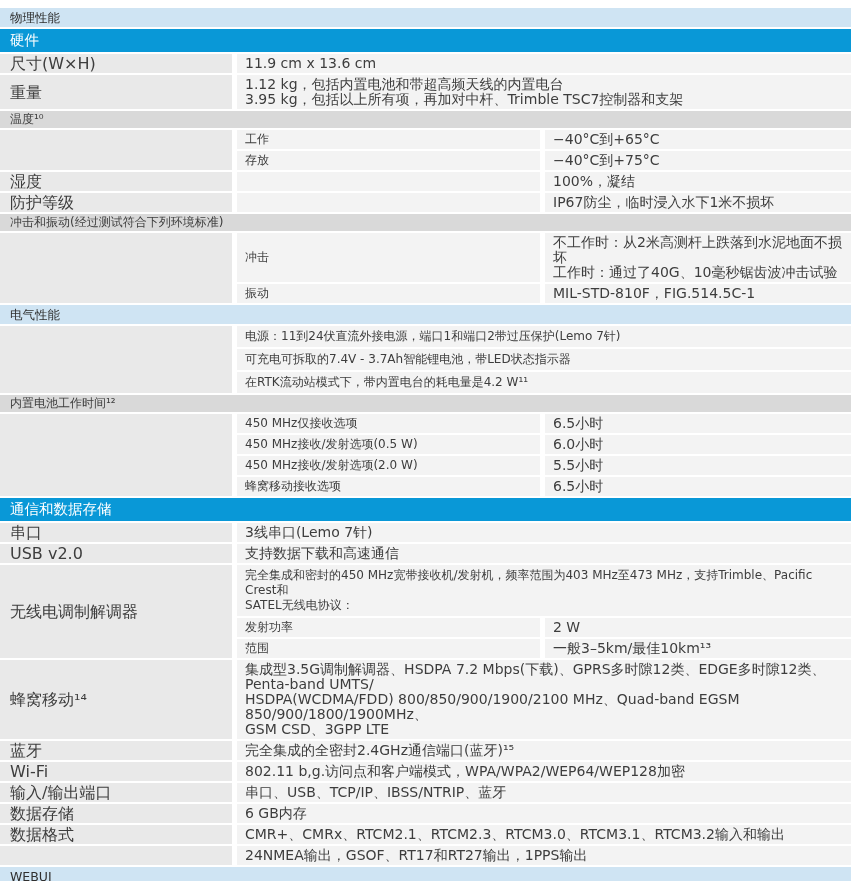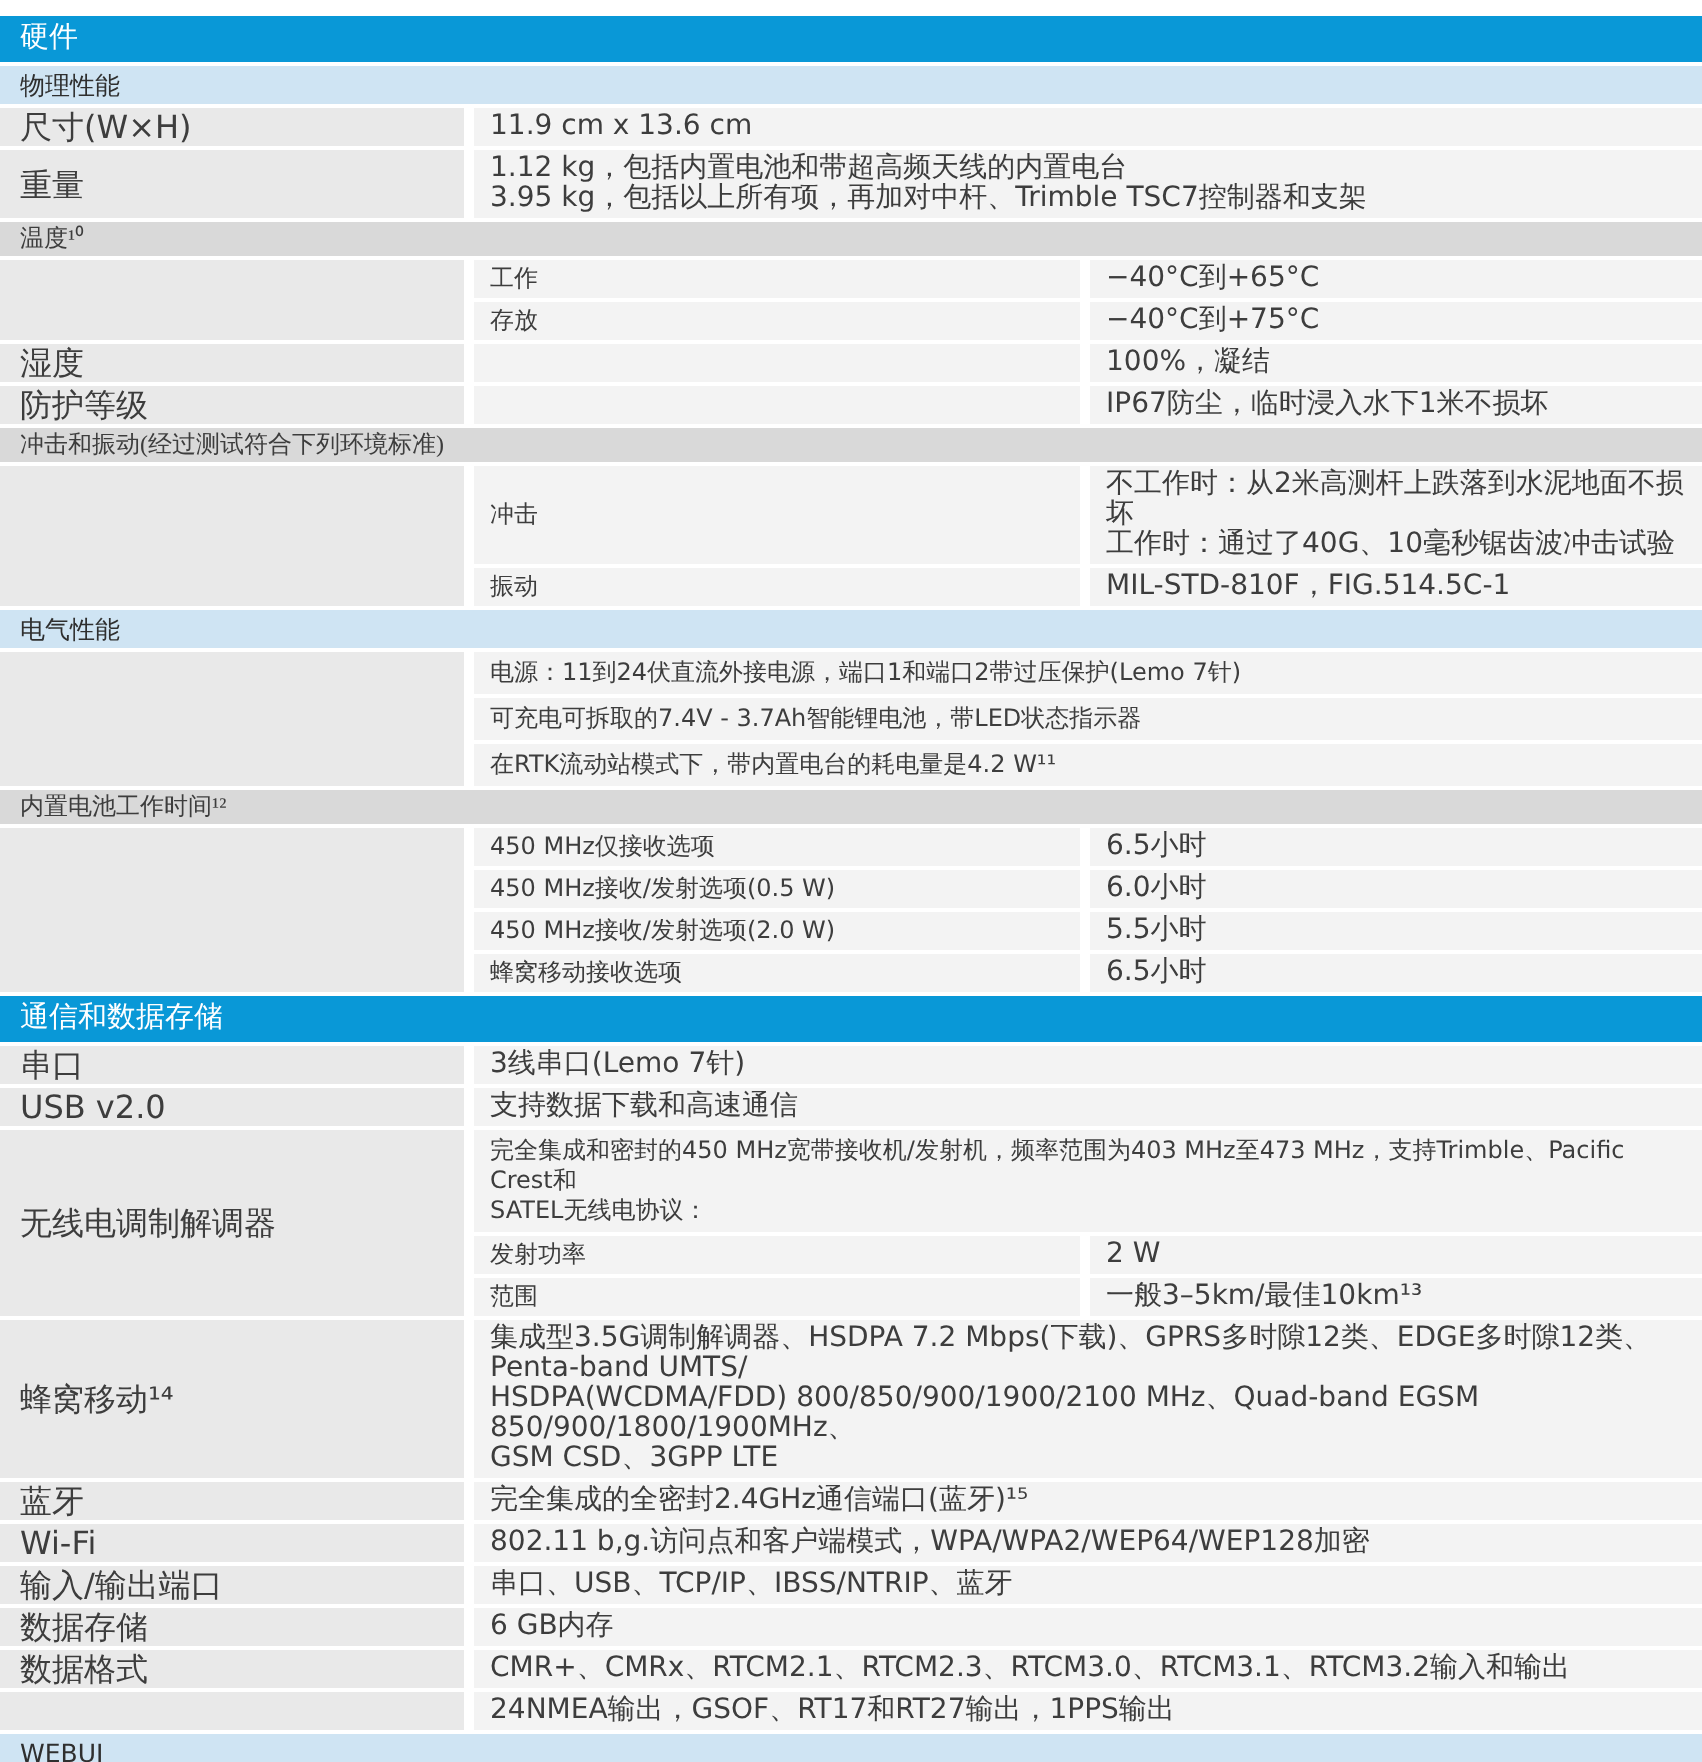--- a/index.html
+++ b/index.html
@@ -9,42 +9,42 @@
     --labelbg:#e9e9e9;
     --cellbg:#f3f3f3;
     --text:#3d3d3d;
   }
   html,body{margin:0;padding:0;background:#ffffff;}
   body{width:851px;font-family:"DejaVu Sans","Liberation Sans",sans-serif;color:var(--text);}
   #spec{padding-top:8px;width:851px;}
   .bar{margin-bottom:2px;padding-left:10px;box-sizing:border-box;overflow:hidden;}
   .bar-section{background:var(--blue);color:#ffffff;height:23px;line-height:23px;font-size:14.5px;}
   .bar-sub{background:var(--lightblue);height:19px;line-height:19px;font-size:12.5px;color:#2f2f2f;}
-  .bar-group{background:var(--graybar);height:17px;line-height:17px;font-size:12px;font-family:Liberation Serif, serif;}
+  .bar-group{background:var(--graybar);height:17px;line-height:17px;font-size:12px;}
   .row,.block{display:flex;margin-bottom:2px;align-items:stretch;}
   .cl{flex:0 0 232px;width:232px;background:var(--labelbg);padding:2px 8px 2px 10px;box-sizing:border-box;
       display:flex;align-items:center;font-size:16px;line-height:15px;}
   .cm{flex:0 0 303px;width:303px;margin-left:5px;background:var(--cellbg);padding:2px 8px;box-sizing:border-box;
       font-size:12px;line-height:15px;display:flex;align-items:center;text-align:right;}
   .cv{flex:1 1 auto;margin-left:5px;background:var(--cellbg);padding:2px 8px;box-sizing:border-box;
       font-size:14px;line-height:15px;white-space:pre-line;display:flex;align-items:center;}
   .block .rows{flex:1 1 auto;display:flex;flex-direction:column;margin-left:5px;}
   .block .rows .brow{display:flex;margin-bottom:2px;align-items:stretch;}
   .block .rows .brow:last-child{margin-bottom:0;}
   .brow .cm{margin-left:0;}
   .brow .cv{margin-left:5px;}
   .brow .cfull{flex:1 1 auto;background:var(--cellbg);padding:3px 8px;box-sizing:border-box;
       font-size:12px;line-height:15px;white-space:pre-line;}
 </style>
 </head>
 <body>
 
 <div id="spec">
+    <div class="bar bar-sub">物理性能</div>
     <div class="bar bar-section">硬件</div>
-    <div class="bar bar-sub">物理性能</div>
     <div class="row">
       <div class="cl">尺寸(W×H)</div>
       <div class="cv">11.9 cm x 13.6 cm</div>
     </div>
     <div class="row">
       <div class="cl">重量</div>
       <div class="cv">1.12 kg，包括内置电池和带超高频天线的内置电台
 3.95 kg，包括以上所有项，再加对中杆、Trimble TSC7控制器和支架</div>
     </div>
     <div class="bar bar-group">温度¹⁰</div>

